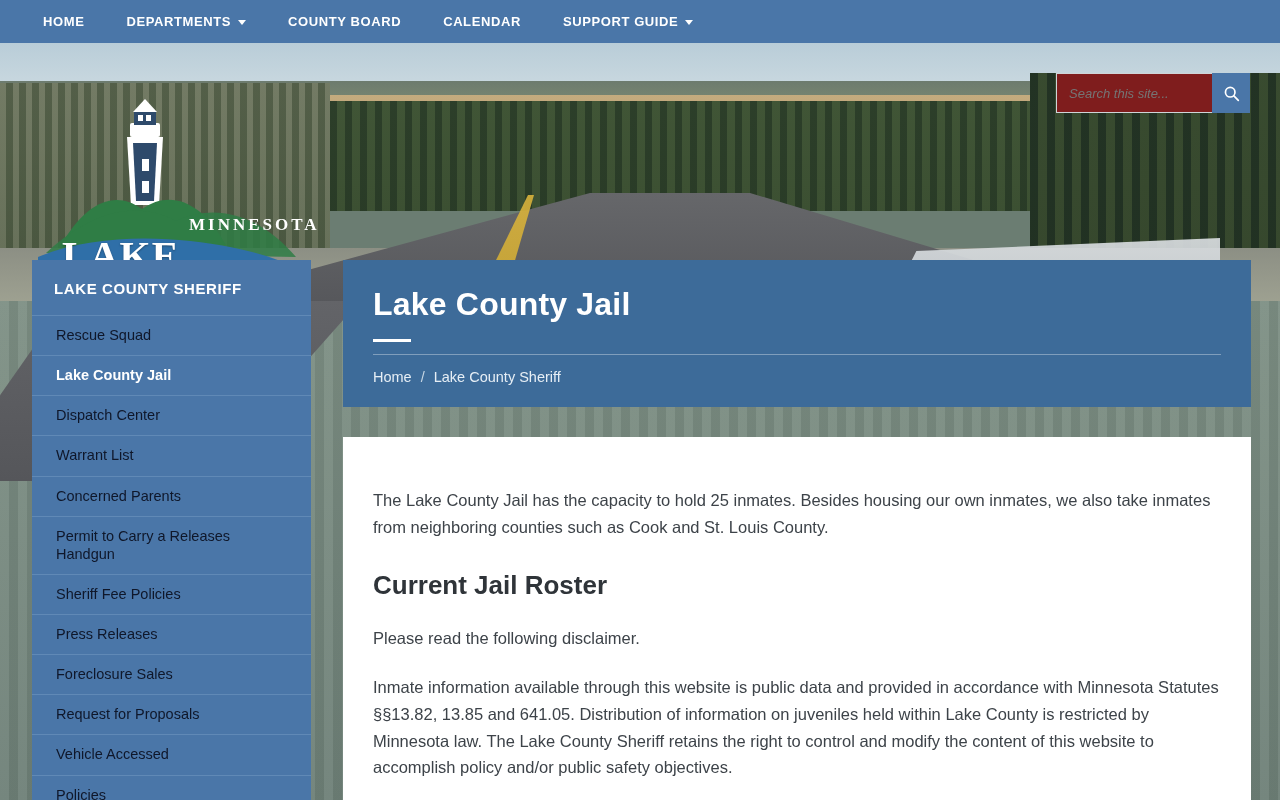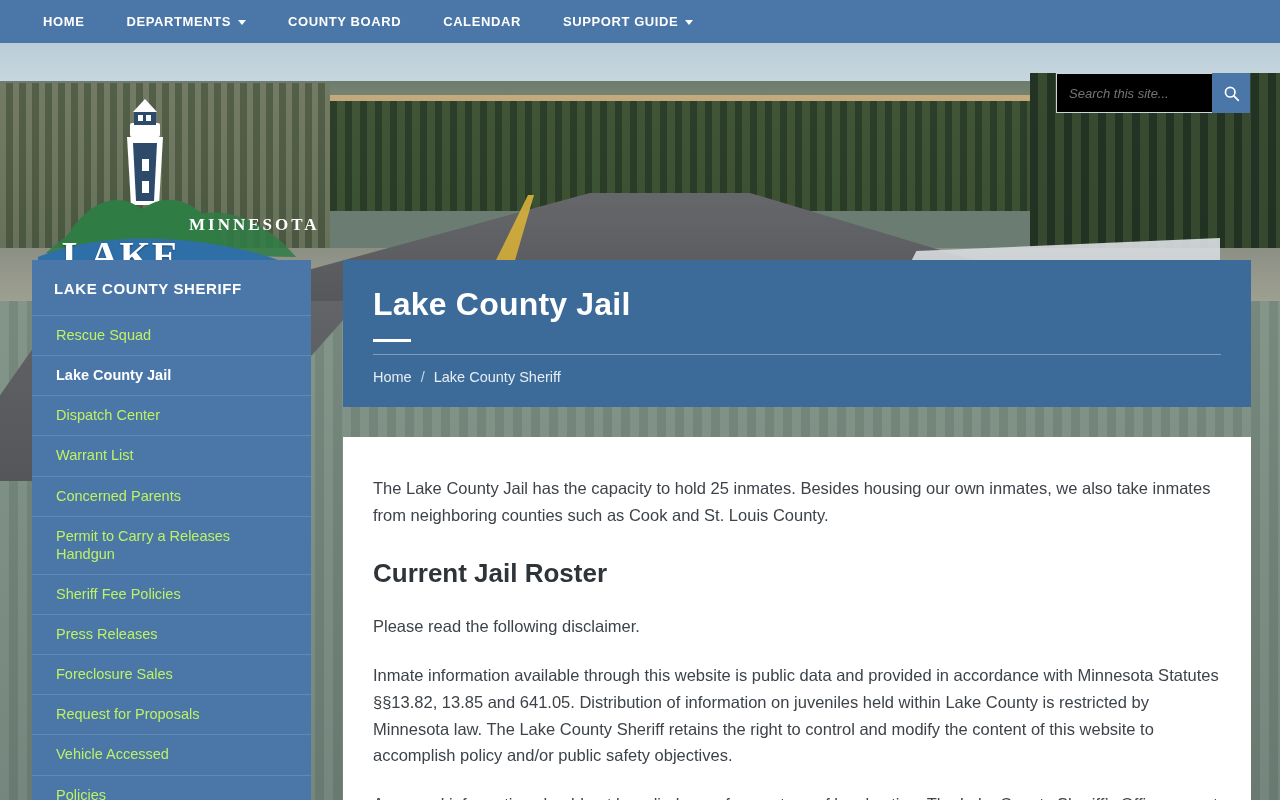--- a/index.html
+++ b/index.html
@@ -143,21 +143,21 @@
     position: absolute;
     right: 30px; top: 30px;
     display: flex;
     z-index: 8;
   }
   #search-input {
     width: 156px;
     height: 40px;
     border: 1px solid #cfd4d8;
     border-right: none;
-    background: #000000;
+    background: #7f1d1d;
     font-size: 13px;
     font-style: italic;
     color: #8a9097;
     padding: 0 12px;
     outline: none;
     font-family: "Liberation Sans", sans-serif;
   }
   #search-btn {
     width: 38px; height: 40px;
     background: #4a76a8;
@@ -184,21 +184,21 @@
     padding-bottom: 6px;
   }
   #sidebar-title {
     color: #ffffff;
     font-size: 15px;
     font-weight: bold;
     letter-spacing: .6px;
     padding: 20px 22px 18px 22px;
   }
   .side-item {
-    color: #bef264;
+    color: #0f172a;
     font-size: 14.5px;
     padding: 10px 22px 11px 24px;
     border-top: 1px solid #6089b6;
     cursor: pointer;
     line-height: 1.25;
   }
   .side-item.active { font-weight: bold; color: #ffffff; }
 
   
   #main {
@@ -232,21 +232,21 @@
   #breadcrumb .sep { color: #c6d6e4; }
 
   #article {
     margin-top: 30px;
     background: #ffffff;
     padding: 34px 30px 30px 30px;
     width: 908px;
     min-height: 390px;
   }
   #article p {
-    margin: 4px 0 22px 0;
+    margin: 16px 0 22px 0;
     font-size: 16.5px;
     line-height: 1.62;
     color: #3d4349;
   }
   #article h2 {
     font-size: 26px;
     font-weight: bold;
     color: #2f3439;
     margin: 30px 0 24px 0;
   }

